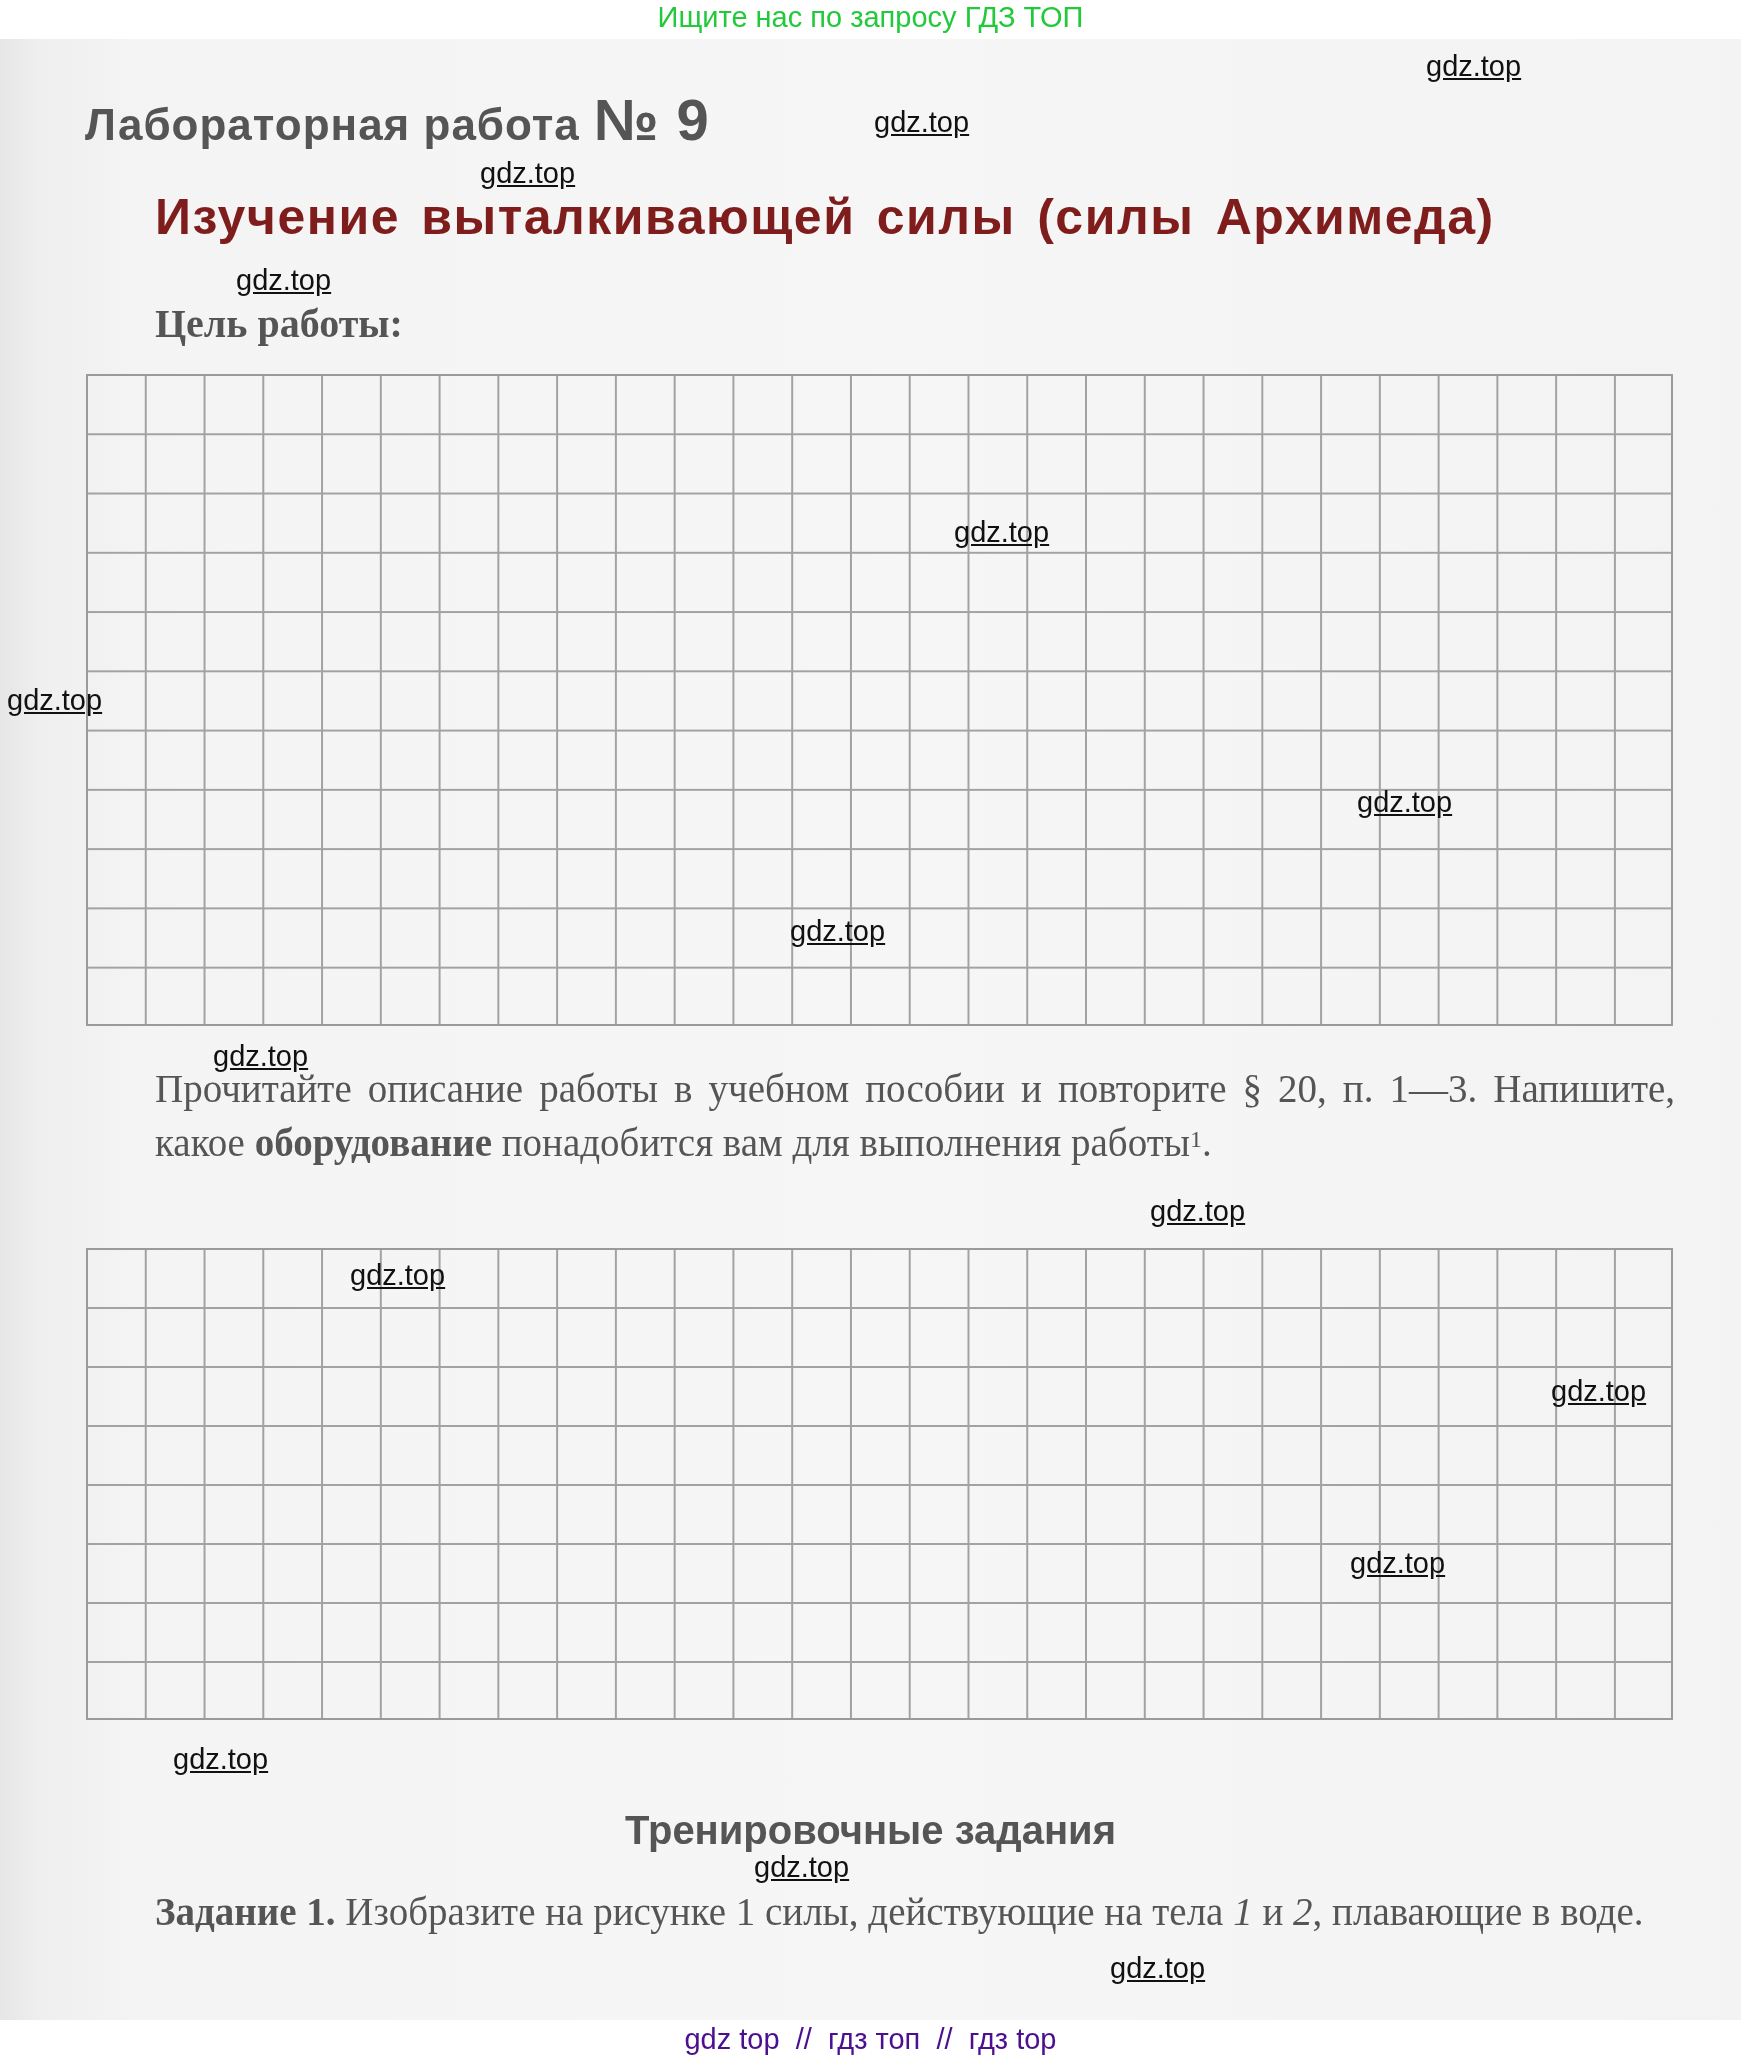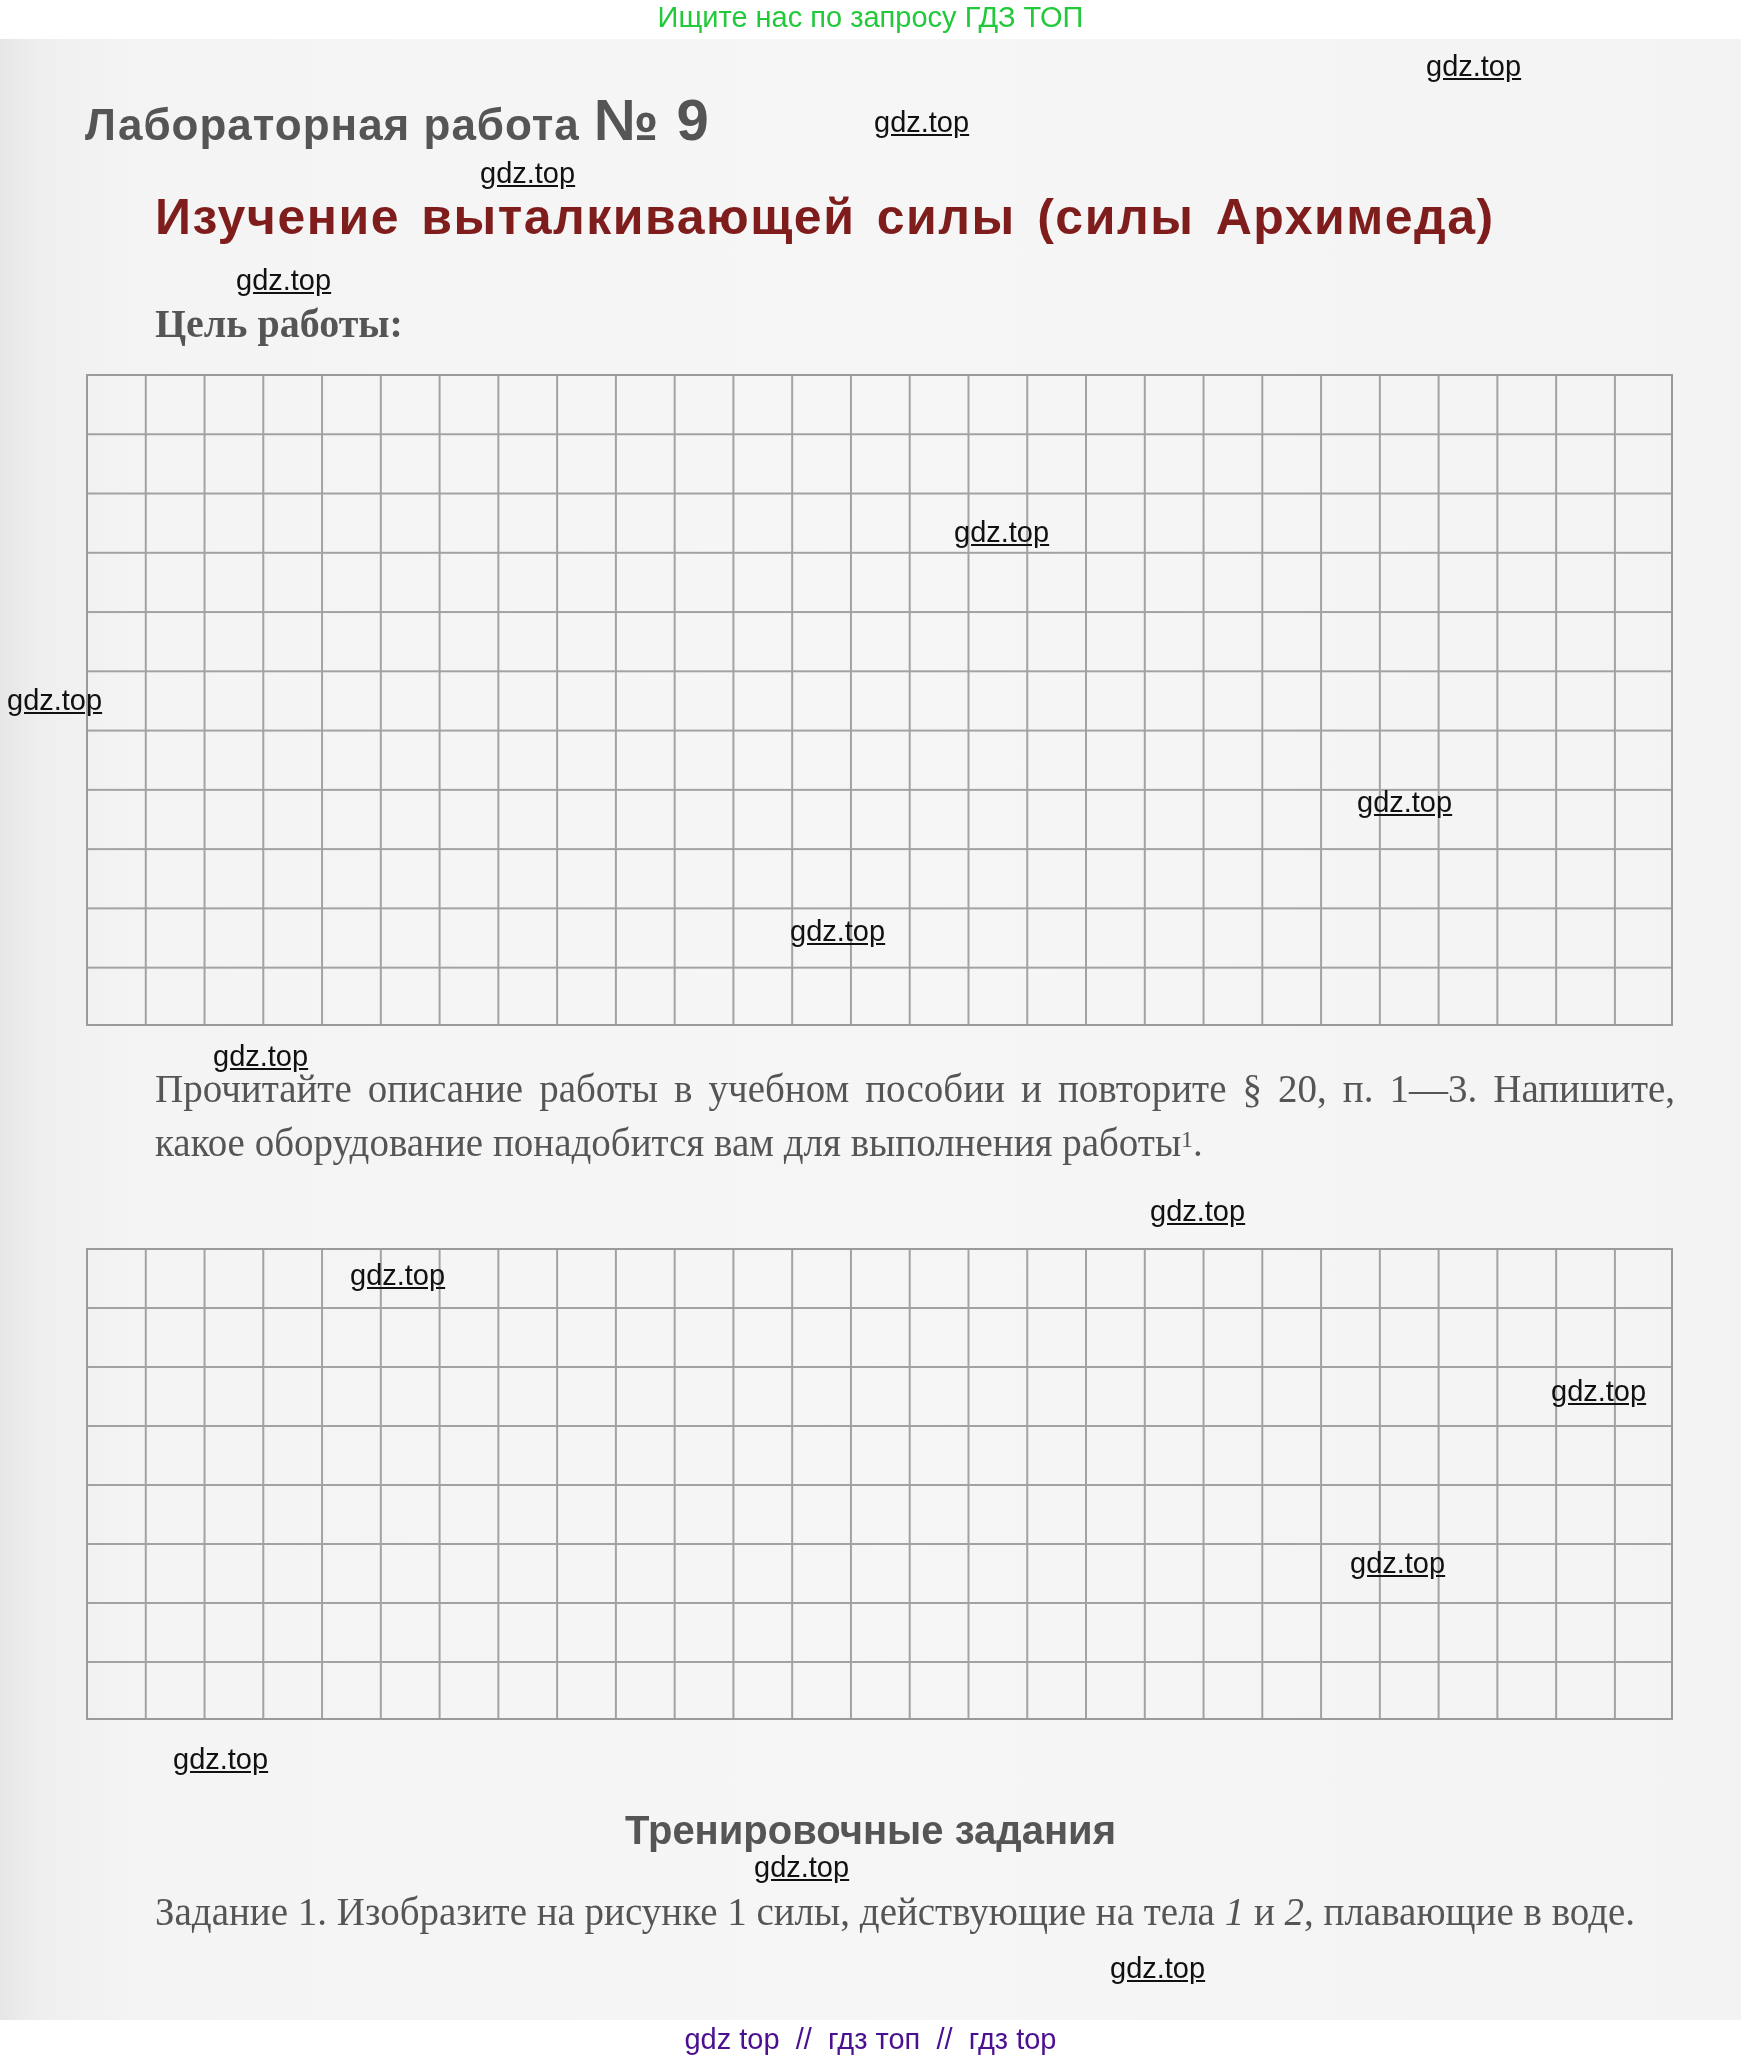--- a/index.html
+++ b/index.html
@@ -43,21 +43,21 @@
     background-position:-2px -2px;
   }
   .grid1 { top:374px; height:652px; background-size:58.78px 59.27px; }
   .grid2 { top:1248px; height:472px; background-size:58.78px 59px; }
   .para {
     left:85px; width:1590px; font-family:"Liberation Serif", serif; font-size:39px; color:#555;
     white-space:normal; line-height:54px; text-align:justify;
   }
   .para p { margin:0; }
   .indent { padding-left:70px; }
-  .bold { font-weight:normal;margin-top:32px; }
+  .bold { font-weight:bold;margin-top:32px; }
   sup { font-size:24px; vertical-align:top; position:relative; top:-4px; }
   .section-title {
     left:0; width:1741px; text-align:center; top:1808px; box-sizing:border-box;
     font-family:"Liberation Sans", sans-serif; font-weight:bold; font-size:40px; color:#555;
   }
   .task {
     left:85px; width:1590px; top:1885px; font-family:"Liberation Serif", serif; font-size:39px;
     color:#555; white-space:normal; line-height:54px;
   }
   .task em { font-style:italic; }

